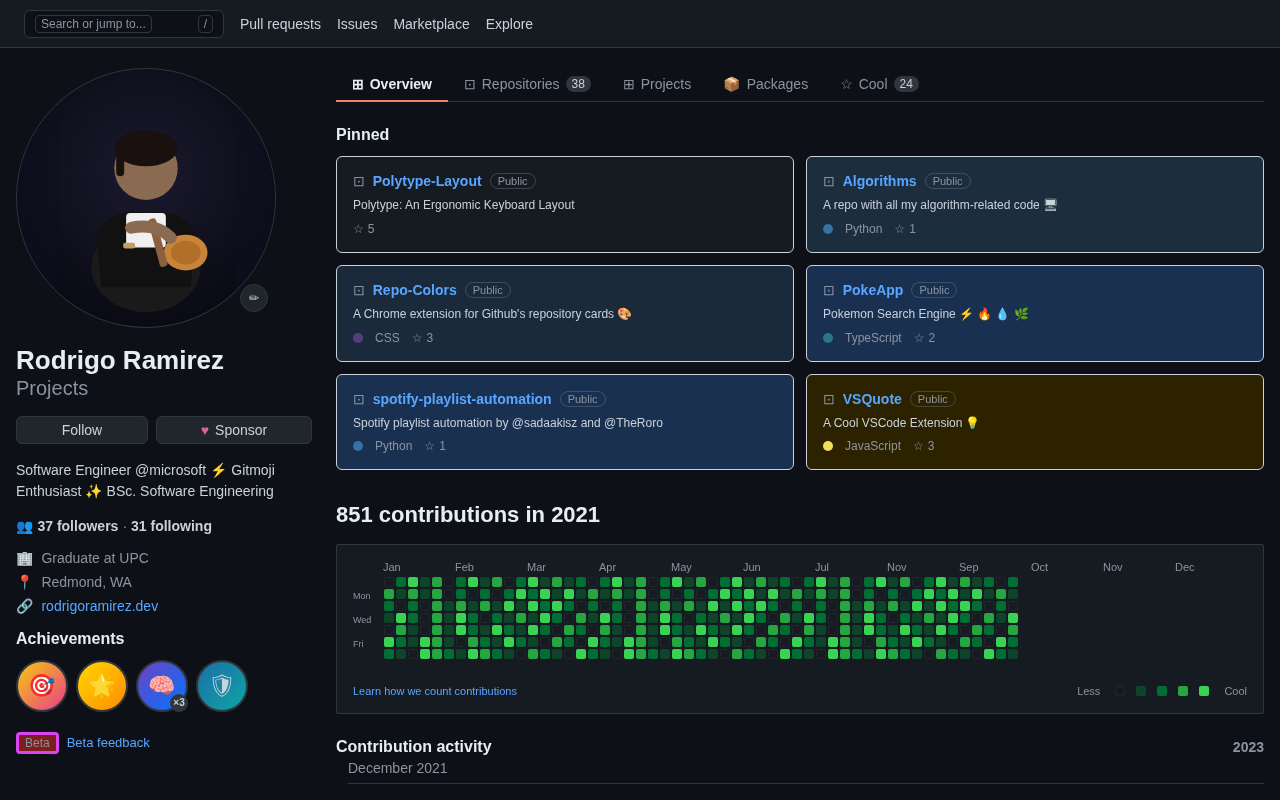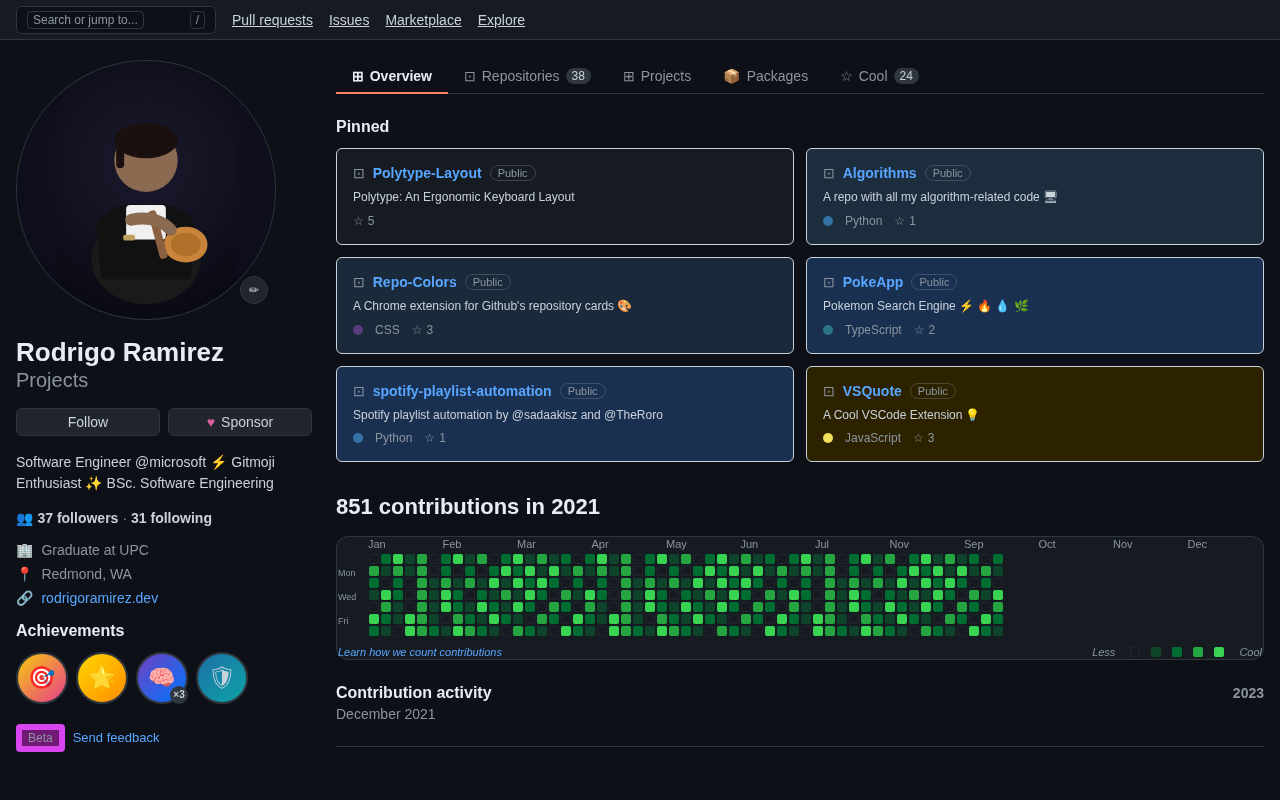--- a/index.html
+++ b/index.html
@@ -1,55 +1,55 @@
 <!DOCTYPE html>
 <html><head>
   <meta charset="utf-8">
   <style>
     * { box-sizing: border-box; margin: 0; padding: 0; }
     body { font-family: -apple-system, BlinkMacSystemFont, "Segoe UI", Helvetica, Arial, sans-serif; font-size: 14px; background: #0d1117; color: #c9d1d9; }
 
     
-    .nav { background: #161b22; border-bottom: 1px solid #30363d; height: 40px; display: flex; align-items: center; padding: 0 16px; gap: 16px; }
+    .nav { background: #161b22; border-bottom: 1px solid #30363d; height: 48px; display: flex; align-items: center; padding: 0 24px; gap: 16px; }
     .nav-search { background: #0d1117; border: 1px solid #30363d; border-radius: 6px; color: #8b949e; padding: 4px 10px; font-size: 13px; width: 200px; display: flex; align-items: center; justify-content: space-between; }
     .nav-search span { color: #8b949e; font-size: 12px; border: 1px solid #30363d; border-radius: 4px; padding: 1px 5px; }
-    .nav-links { display: flex; gap: 16px; text-decoration: underline; }
+    .nav-links { display: flex; gap: 16px; }
     .nav-link { color: #c9d1d9; text-decoration: none; font-size: 14px; font-weight: 500; cursor: pointer; }
 
     
     .main-layout { display: flex; max-width: 1280px; margin: 0 auto; padding: 20px 16px; gap: 24px; }
 
     
     .sidebar { width: 296px; flex-shrink: 0; }
     .avatar-container { position: relative; width: 260px; height: 260px; margin-bottom: 16px; }
     .avatar-img { width: 260px; height: 260px; border-radius: 50%; overflow: hidden; background: #161b22; border: 1px solid #30363d; display: flex; align-items: center; justify-content: center; }
     .avatar-img svg { width: 100%; height: 100%; }
     .avatar-edit { position: absolute; bottom: 16px; right: 8px; background: #21262d; border: 1px solid #30363d; border-radius: 50%; width: 28px; height: 28px; display: flex; align-items: center; justify-content: center; cursor: pointer; color: #c9d1d9; font-size: 12px; }
     .profile-name { font-size: 26px; font-weight: 600; color: #e6edf3; line-height: 1.25; }
     .profile-username { font-size: 20px; font-weight: 300; color: #8b949e; margin-bottom: 16px; }
     .btn-row { display: flex; gap: 8px; margin-bottom: 16px; }
-    .btn-follow { flex: 1; background: #21262d; border: 1px solid #30363d; border-radius: 6px; color: #c9d1d9; padding: 5px 16px; cursor: pointer; font-size: 14px; font-weight: 500; }
+    .btn-follow { flex: 1; background: #21262d; border: 1px solid #30363d; border-radius: 6px; color: #c9d1d9; padding: 5px 4px; cursor: pointer; font-size: 14px; font-weight: 500; }
     .btn-sponsor { flex: 1; background: #21262d; border: 1px solid #30363d; border-radius: 6px; color: #c9d1d9; padding: 5px 16px; cursor: pointer; font-size: 14px; font-weight: 500; display: flex; align-items: center; justify-content: center; gap: 6px; }
     .heart-icon { color: #db61a2; }
     .bio { font-size: 14px; color: #c9d1d9; margin-bottom: 16px; line-height: 1.5; }
     .meta-row { display: flex; align-items: center; gap: 8px; color: #8b949e; font-size: 14px; margin-bottom: 8px; }
     .meta-row a { color: #58a6ff; text-decoration: none; }
     .followers-row { display: flex; align-items: center; gap: 4px; color: #8b949e; font-size: 14px; margin-bottom: 16px; }
     .followers-row a { color: #c9d1d9; font-weight: 600; text-decoration: none; }
     .achievements-section { margin-top: 16px; }
     .achievements-title { font-size: 16px; font-weight: 600; color: #e6edf3; margin-bottom: 12px; }
     .achievements-grid { display: flex; gap: 8px; flex-wrap: wrap; }
     .badge-circle { width: 52px; height: 52px; border-radius: 50%; display: flex; align-items: center; justify-content: center; font-size: 22px; border: 2px solid #30363d; }
     .badge-yolo { background: linear-gradient(135deg, #f6c90e, #e83e8c); }
     .badge-starstruck { background: linear-gradient(135deg, #ffd700, #ff8c00); }
     .badge-galaxy { background: linear-gradient(135deg, #6f42c1, #0075ff); }
     .badge-arctic { background: linear-gradient(135deg, #1e6fa8, #0ca4a5); }
     .badge-count { position: absolute; bottom: 0; right: 0; background: #30363d; color: #c9d1d9; font-size: 10px; border-radius: 50%; width: 18px; height: 18px; display: flex; align-items: center; justify-content: center; font-weight: 600; }
     .beta-row { margin-top: 20px; font-size: 13px; color: #8b949e; display: flex; align-items: center; gap: 8px; }
-    .beta-badge { background: #701a75; border: 6px solid #d946ef; border-radius: 4px; padding: 1px 6px; font-size: 12px; color: #8b949e; }
+    .beta-badge { background: #7f1d1d; border: 3px solid #d946ef; border-radius: 4px; padding: 1px 6px; font-size: 12px; color: #8b949e; }
     .send-feedback { color: #58a6ff; text-decoration: none; cursor: pointer; }
 
     
     .content { flex: 1; min-width: 0; }
 
     
     .tabs { display: flex; gap: 0; border-bottom: 1px solid #30363d; margin-bottom: 24px; }
     .tab { padding: 8px 16px; color: #8b949e; cursor: pointer; font-size: 14px; display: flex; align-items: center; gap: 6px; text-decoration: none; border-bottom: 2px solid transparent; margin-bottom: -1px; }
     .tab.active { color: #e6edf3; border-bottom-color: #f78166; font-weight: 600; }
     .tab-count { background: #30363d; color: #c9d1d9; border-radius: 10px; padding: 1px 6px; font-size: 12px; }
@@ -64,44 +64,44 @@
     .public-badge { background: transparent; border: 1px solid #8b949e55; border-radius: 10px; padding: 1px 7px; font-size: 11px; color: #8b949e; }
     .card-desc { color: #c9d1d9; font-size: 12px; margin-bottom: 8px; line-height: 1.4; }
     .card-footer { display: flex; align-items: center; gap: 12px; }
     .lang-dot { width: 10px; height: 10px; border-radius: 50%; display: inline-block; }
     .lang-label { color: #8b949e; font-size: 12px; }
     .star-count { display: flex; align-items: center; gap: 4px; color: #8b949e; font-size: 12px; }
     .star-icon { font-size: 12px; }
 
     
     .contributions-title { font-size: 22px; font-weight: 600; color: #e6edf3; margin-bottom: 16px; }
-    .contrib-graph { background: #161b22; border: 1px solid #30363d; border-radius: 12px; padding: 1px; margin-bottom: 24px; }
+    .contrib-graph { background: #161b22; border: 1px solid #30363d; border-radius: 2px; padding: 16px; margin-bottom: 24px; }
     .contrib-graph-inner { overflow-x: auto; }
     .contrib-months { display: flex; padding-left: 30px; margin-bottom: 4px; }
     .contrib-month { flex: 1; font-size: 11px; color: #8b949e; min-width: 38px; }
     .contrib-grid { display: flex; gap: 2px; }
     .contrib-day-labels { display: flex; flex-direction: column; gap: 2px; margin-right: 4px; padding-top: 2px; }
     .contrib-day-label { height: 10px; font-size: 9px; color: #8b949e; line-height: 10px; width: 25px; }
     .contrib-weeks { display: flex; gap: 2px; flex: 1; }
     .contrib-week { display: flex; flex-direction: column; gap: 2px; }
     .contrib-cell { width: 10px; height: 10px; border-radius: 2px; }
-    .contrib-legend { display: flex; align-items: flex-start; justify-content: space-between; margin-top: 8px; font-size: 11px; color: #8b949e; font-style: italic; }
+    .contrib-legend { display: flex; align-items: flex-start; justify-content: space-between; margin-top: 24px; font-size: 11px; color: #8b949e; }
     .contrib-legend-colors { display: flex; align-items: center; gap: 11px; }
     .contrib-legend-cell { width: 10px; height: 10px; border-radius: 2px; }
     .c0 { background: #161b22; border: 1px solid #21262d; }
     .c1 { background: #0e4429; }
     .c2 { background: #006d32; }
     .c3 { background: #26a641; }
     .c4 { background: #39d353; }
 
     
     .contrib-activity { margin-top: 8px; }
     .contrib-activity-title { font-size: 16px; font-weight: 600; color: #e6edf3; margin-bottom: 4px; display: flex; justify-content: space-between; align-items: center; }
     .contrib-activity-year { color: #8b949e; font-size: 14px; }
-    .contrib-activity-sub { color: #8b949e; font-size: 14px; border-bottom: 1px solid #30363d; padding-bottom: 24px; }
+    .contrib-activity-sub { color: #8b949e; font-size: 14px; border-bottom: 1px solid #30363d; padding-bottom: 7px; margin-left: 12px; }
   </style>
 </head>
 <body>
 
 <nav class="nav">
   <div class="nav-search">
     <span>Search or jump to...</span>
     <span>/</span>
   </div>
   <div class="nav-links">
@@ -209,21 +209,21 @@
           <div class="badge-count">×3</div>
         </div>
         <div class="badge-circle badge-arctic" title="Arctic Code Vault">
           <span>🛡</span>
         </div>
       </div>
     </div>
 
     <div class="beta-row">
       <span class="beta-badge">Beta</span>
-      <a href="#" class="send-feedback">Send feedback</a>
+      <a href="#" class="send-feedback">Beta feedback</a>
     </div>
   </aside>
 
   <main class="content">
 
     <div class="tabs">
       <a class="tab active">
         <span>⊞</span>
         <span>Overview</span>
       </a>

